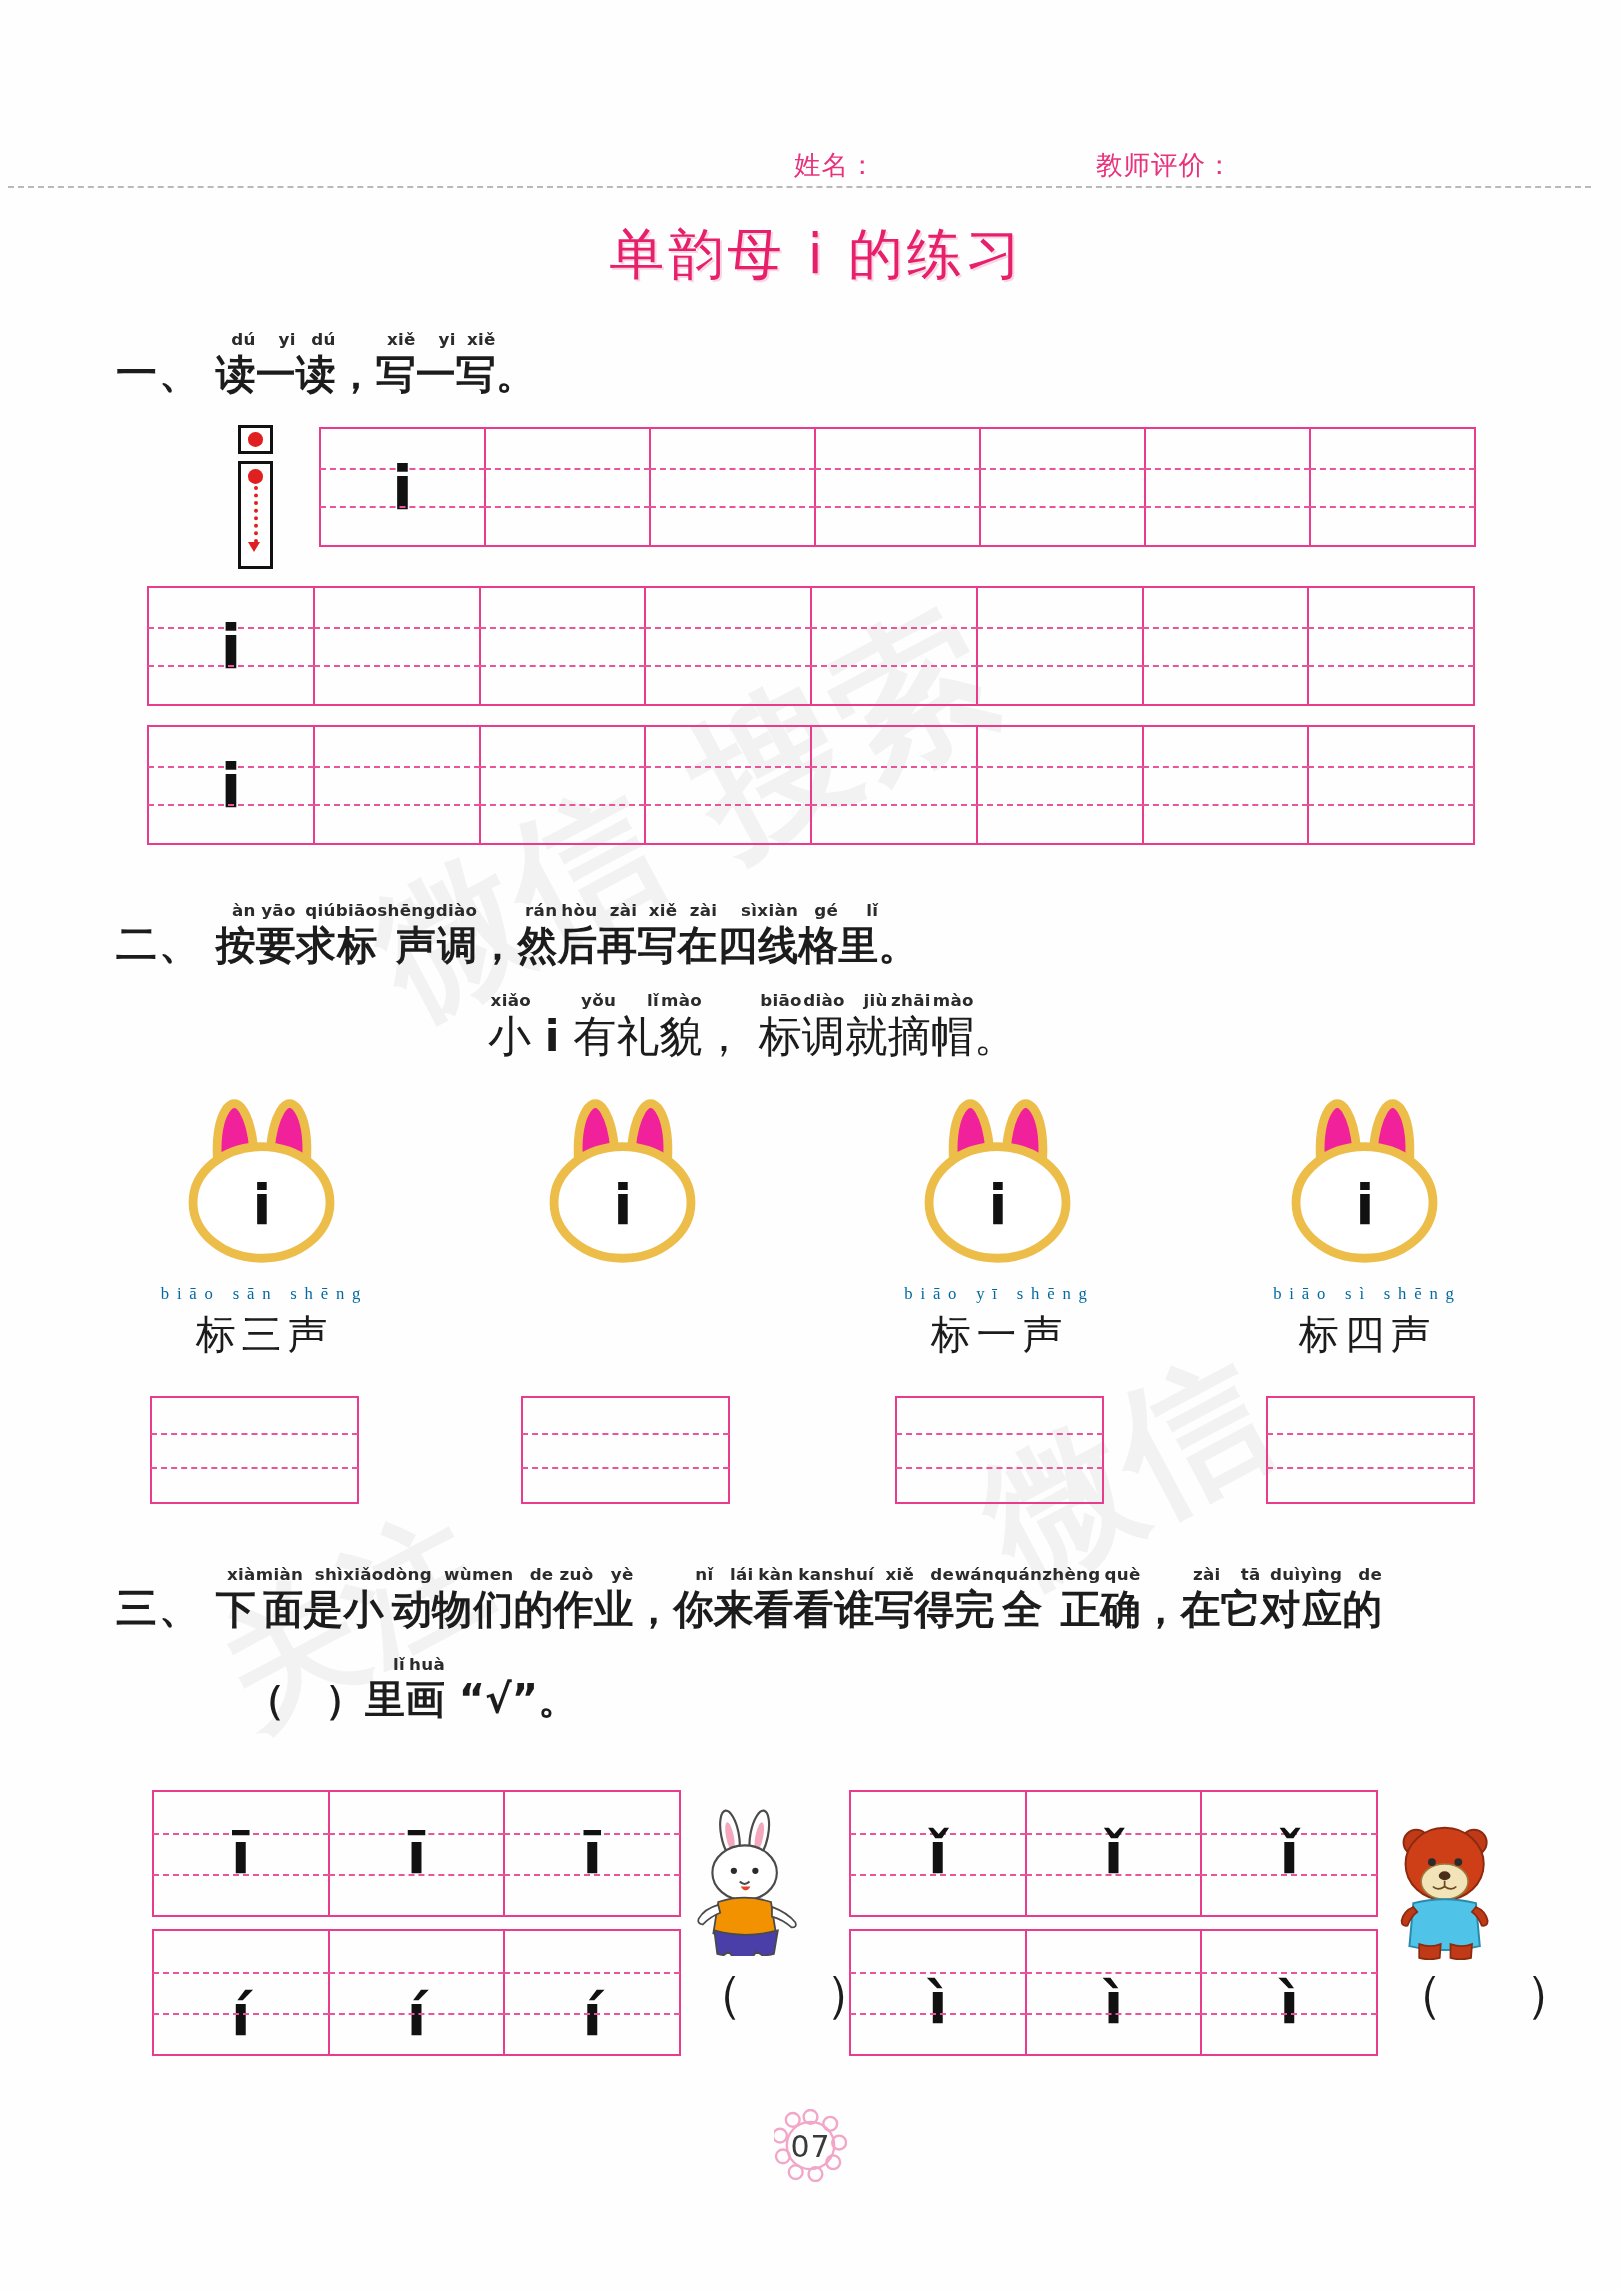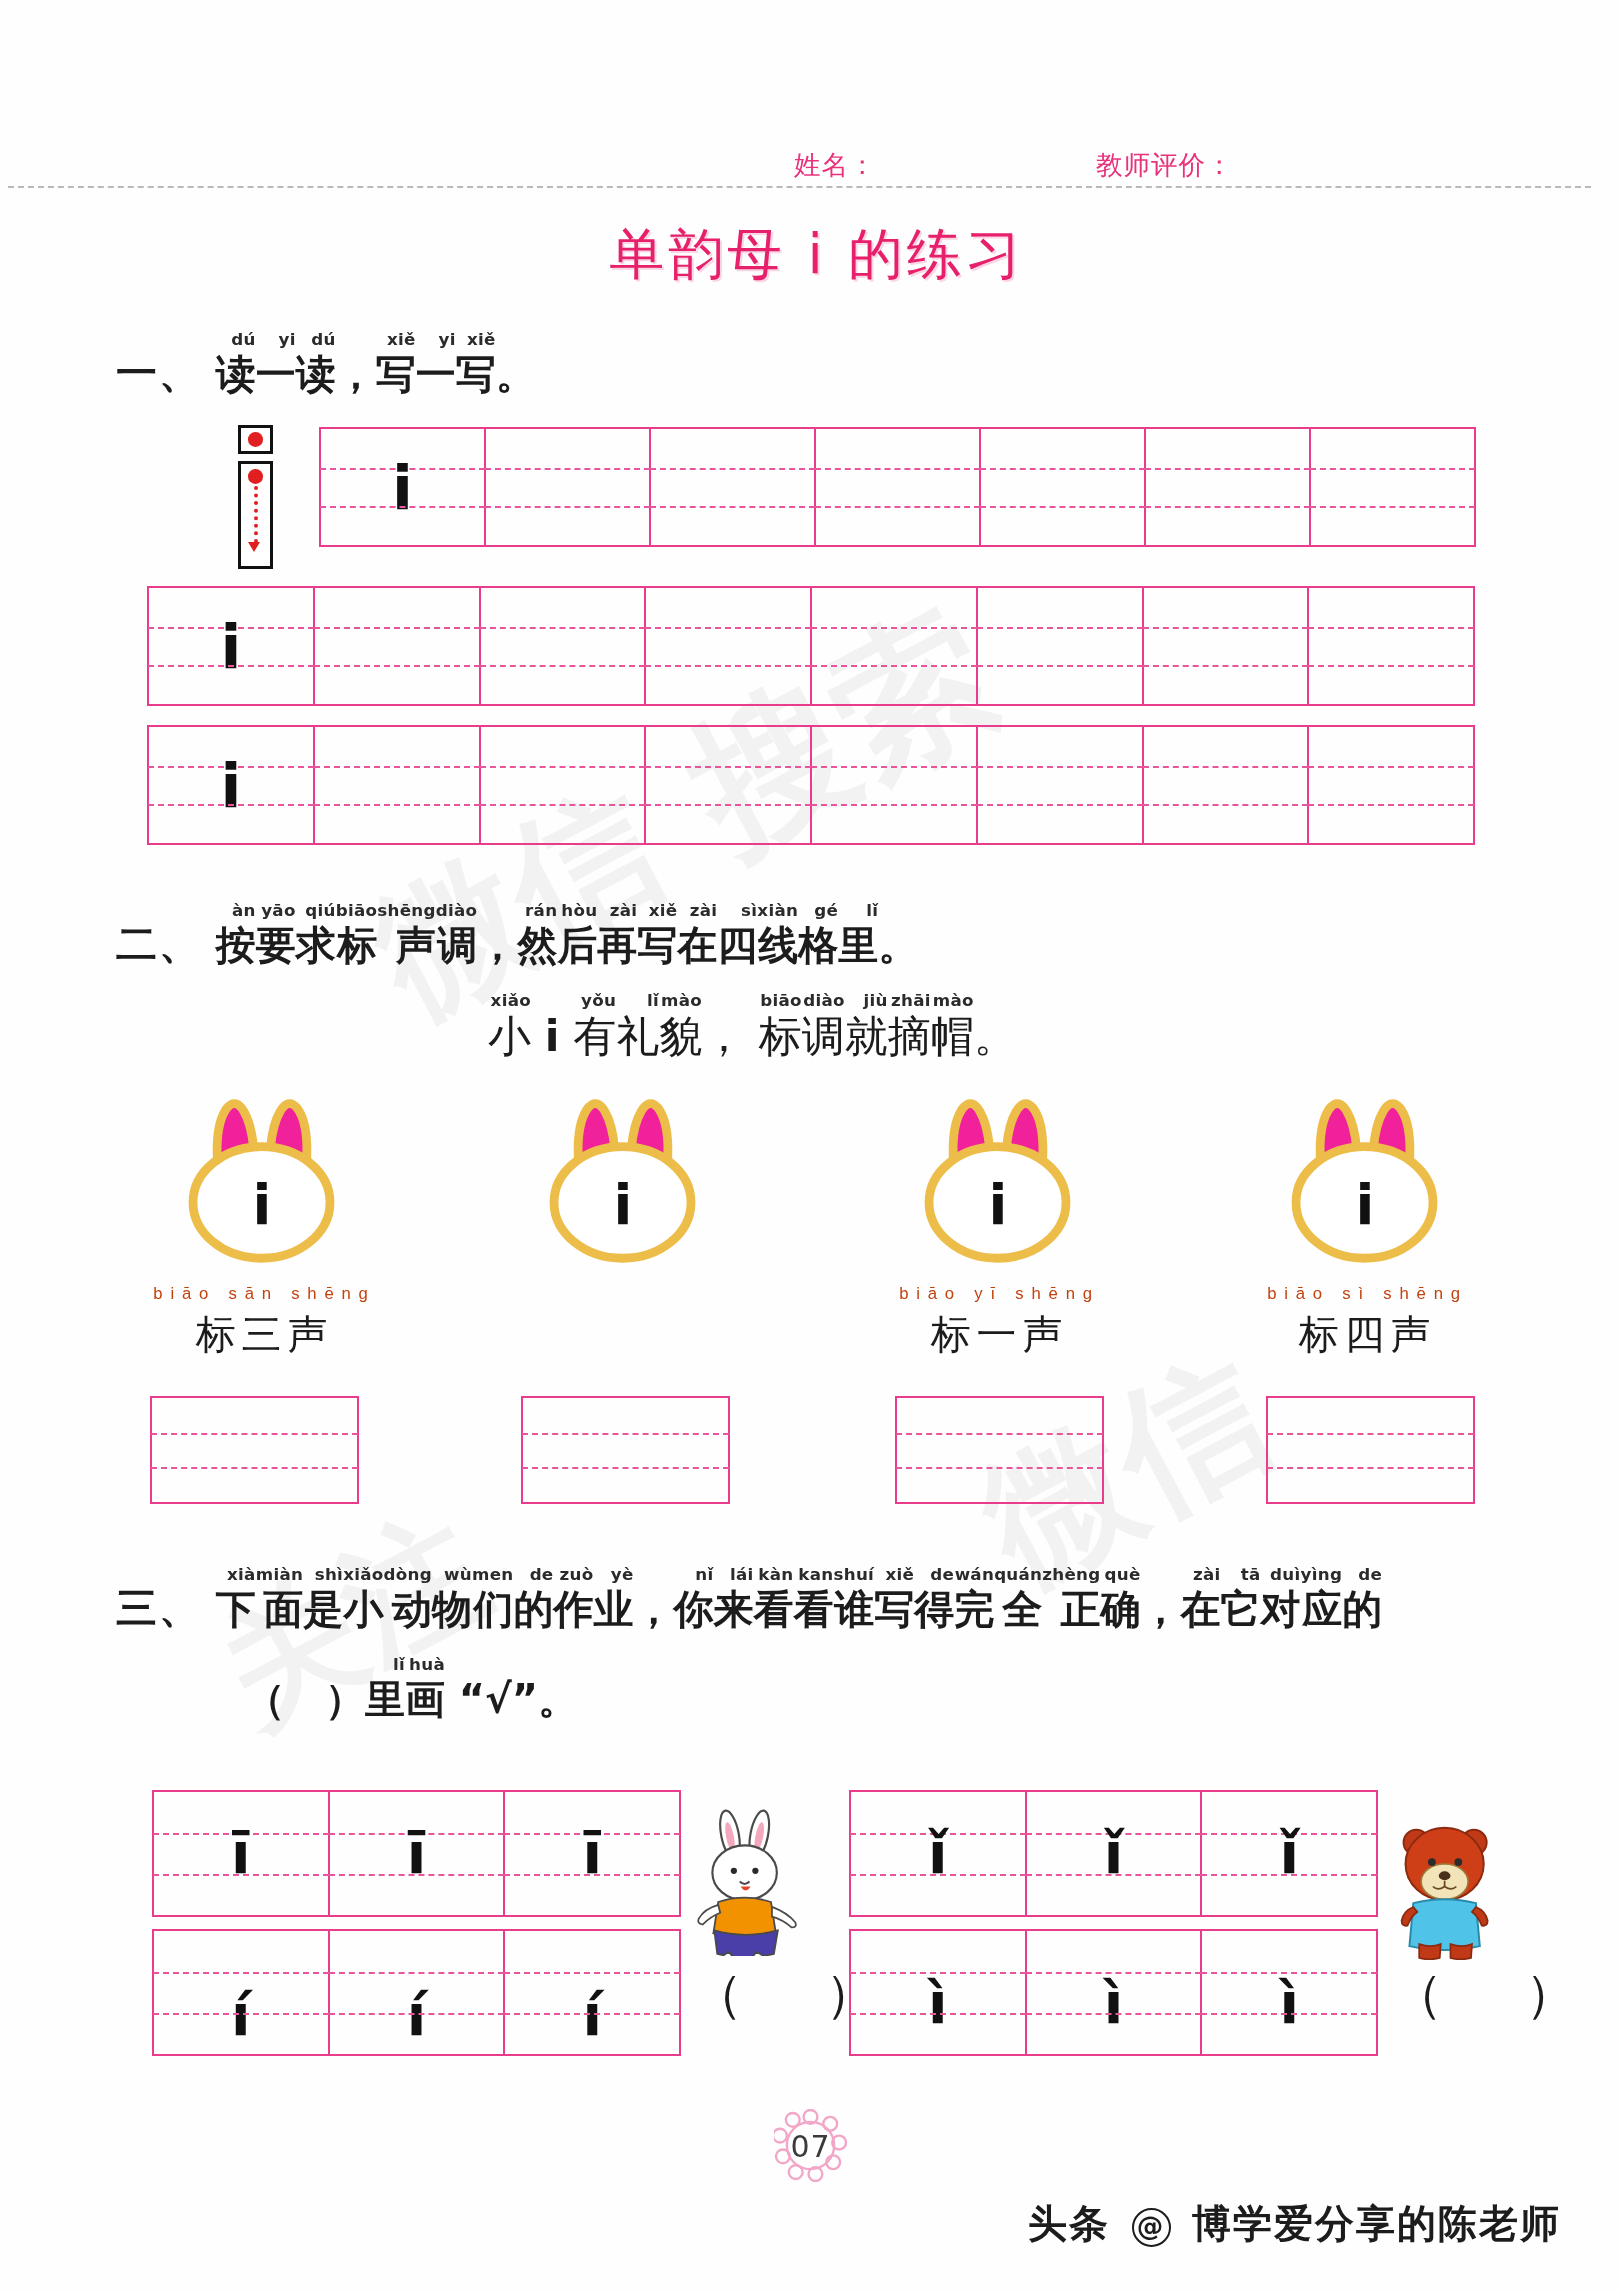--- a/index.html
+++ b/index.html
@@ -213,23 +213,23 @@
     font-weight: 700;
     color: #111;
     line-height: 1;
   }
   .bunny-label {
     position: absolute;
     text-align: center;
     font-family: "DejaVu Serif", serif;
   }
   .bunny-label .pyrow {
-    font-family: Liberation Sans, sans-serif;
+    font-family: Liberation Serif, serif;
     font-size: 16.7px;
-    color: #c2410c;
+    color: #0369a1;
     letter-spacing: 7.8px;
     margin-bottom: 2.9px;
   }
   .bunny-label .hzrow {
     font-size: 40px;
     color: #1c1c1c;
     letter-spacing: 5.9px;
   }
 
   
@@ -811,20 +811,15 @@
           <circle cx="22" cy="64" r="7"></circle>
         <circle cx="9" cy="48" r="7"></circle>
           <circle cx="6" cy="27" r="7"></circle>
         <circle cx="19" cy="11" r="7"></circle>
         <circle cx="37" cy="37" r="24"></circle>
       </g>
     </svg>
     <div class="pnum">07</div>
   </div>
 
-  <div class="footer">
-    <span>头条</span>
-    <span class="at-badge">@</span>
-    <span>博学爱分享的陈老师</span>
-  </div>
 
 </div>
 
 
 </body></html>

